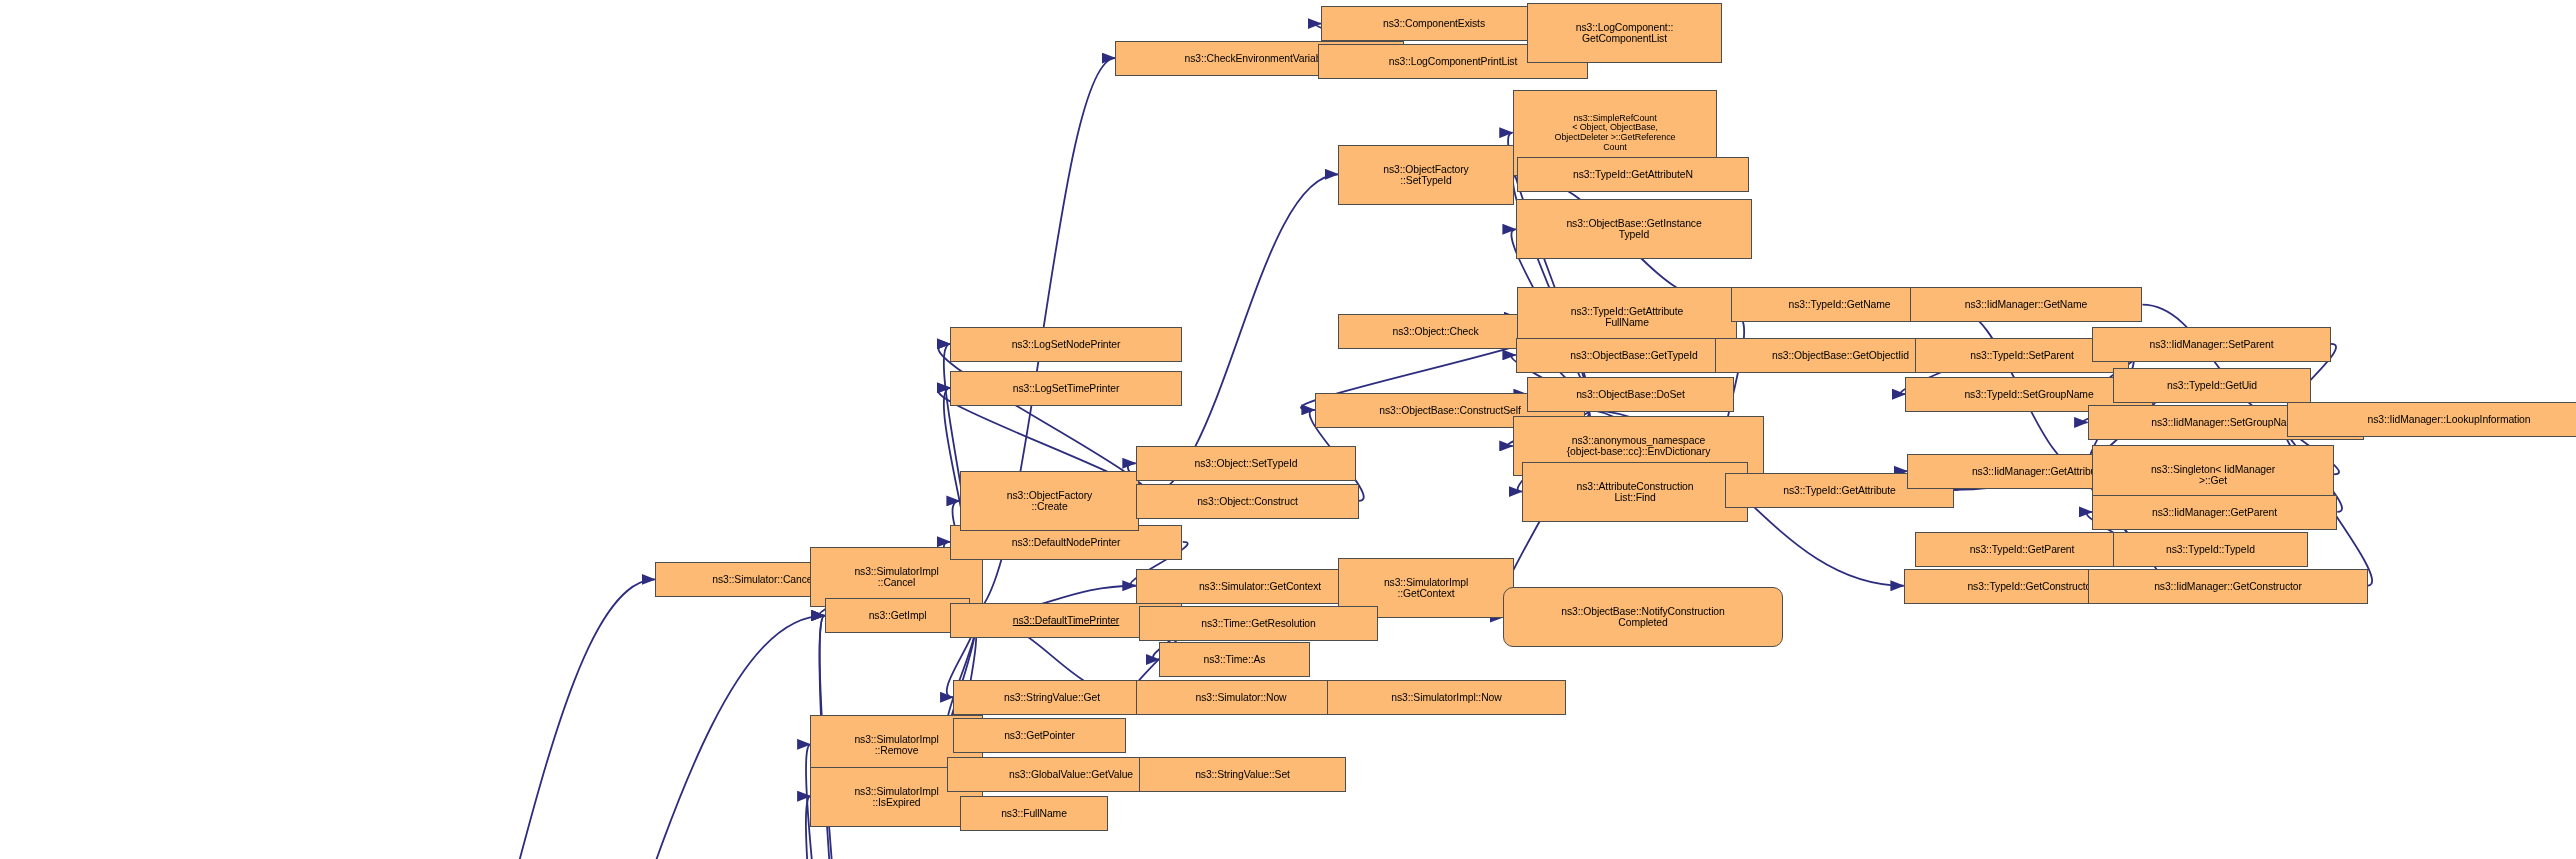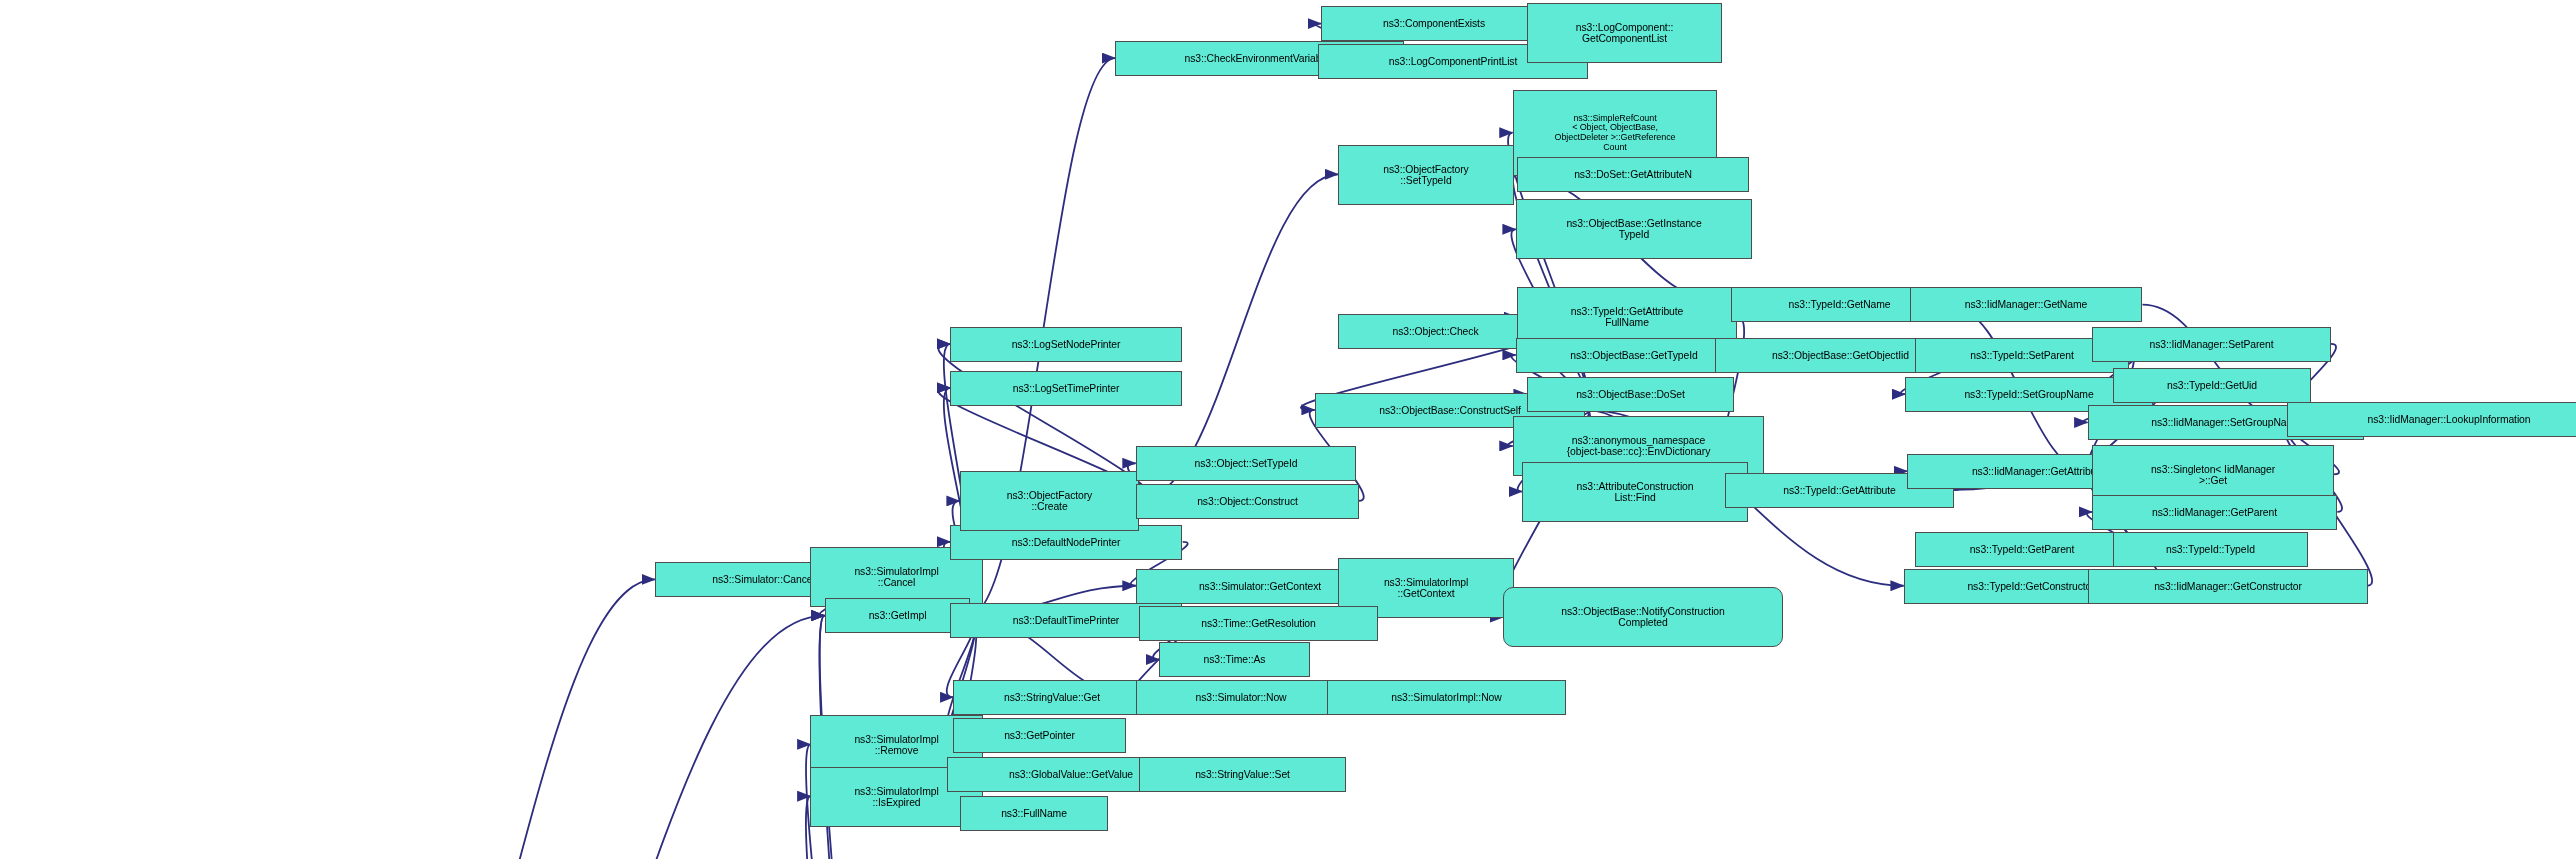--- a/index.html
+++ b/index.html
@@ -10,21 +10,21 @@
     height:859px;
     background:#ffffff;
     font-family:"Liberation Sans","DejaVu Sans",sans-serif;
     overflow:hidden;
   }
   #edges{position:absolute;left:0;top:0;width:2576px;height:859px;pointer-events:none;}
   .node{
     position:absolute;
     box-sizing:border-box;
     border:1.3px solid #4d4d4d;
-    background:#5eead4;
+    background:#fdba74;
     color:#000000;
     display:flex;
     align-items:center;
     justify-content:center;
     text-align:center;
     line-height:1.06;
     font-size:9.7px;
     letter-spacing:-0.1px;
     white-space:pre-line;
     padding:0 11px;
@@ -134,21 +134,21 @@
       <div class="node" style="left: 810px; top: 547px; width: 173px; height: 60px; font-size: 10.4px;">ns3::SimulatorImpl
 ::Cancel</div>
       <div class="node" style="left: 810px; top: 715px; width: 173px; height: 60px; font-size: 10.4px;">ns3::SimulatorImpl
 ::Remove</div>
       <div class="node" style="left: 810px; top: 767px; width: 173px; height: 60px; font-size: 10.4px;">ns3::SimulatorImpl
 ::IsExpired</div>
       <div class="node" style="left: 825px; top: 598px; width: 145px; height: 35px; font-size: 10.4px;">ns3::GetImpl</div>
       <div class="node" style="left: 950px; top: 327px; width: 232px; height: 35px; font-size: 10.4px;">ns3::LogSetNodePrinter</div>
       <div class="node" style="left: 950px; top: 371px; width: 232px; height: 35px; font-size: 10.4px;">ns3::LogSetTimePrinter</div>
       <div class="node" style="left: 950px; top: 525px; width: 232px; height: 35px; font-size: 10.4px;">ns3::DefaultNodePrinter</div>
-      <div class="node" style="left: 950px; top: 603px; width: 232px; height: 35px; font-size: 10.4px;">ns3::DefaultTimePrinter</div>
+      <div class="node" style="left: 950px; top: 603px; width: 232px; height: 35px; font-size: 10.4px; text-decoration: underline;">ns3::DefaultTimePrinter</div>
       <div class="node" style="left: 953px; top: 680px; width: 198px; height: 35px; font-size: 10.4px;">ns3::StringValue::Get</div>
       <div class="node" style="left: 953px; top: 718px; width: 173px; height: 35px; font-size: 10.4px;">ns3::GetPointer</div>
       <div class="node" style="left: 947px; top: 757px; width: 248px; height: 35px; font-size: 10.4px;">ns3::GlobalValue::GetValue</div>
       <div class="node" style="left: 960px; top: 796px; width: 148px; height: 35px; font-size: 10.4px;">ns3::FullName</div>
       <div class="node" style="left: 1136px; top: 569px; width: 248px; height: 35px; font-size: 10.4px;">ns3::Simulator::GetContext</div>
       <div class="node" style="left: 1338px; top: 558px; width: 176px; height: 60px; font-size: 10.4px;">ns3::SimulatorImpl
 ::GetContext</div>
       <div class="node" style="left: 1139px; top: 606px; width: 239px; height: 35px; font-size: 10.4px;">ns3::Time::GetResolution</div>
       <div class="node" style="left: 1159px; top: 642px; width: 151px; height: 35px; font-size: 10.4px;">ns3::Time::As</div>
       <div class="node" style="left: 1136px; top: 680px; width: 210px; height: 35px; font-size: 10.4px;">ns3::Simulator::Now</div>
@@ -164,21 +164,21 @@
       <div class="node" style="left: 1527px; top: 3.1px; width: 195px; height: 60px; font-size: 10.4px;">ns3::LogComponent::
 GetComponentList</div>
       <div class="node" style="left: 1338px; top: 145px; width: 176px; height: 60px; font-size: 10.4px;">ns3::ObjectFactory
 ::SetTypeId</div>
       <div class="node" style="left: 1338px; top: 314px; width: 195px; height: 35px; font-size: 10.4px;">ns3::Object::Check</div>
       <div class="node" style="left: 1315px; top: 393px; width: 270px; height: 35px; font-size: 10.4px; text-align: center;">ns3::ObjectBase::ConstructSelf</div>
       <div class="node" style="left: 1513px; top: 90px; width: 204px; height: 86px; font-size: 9px;">ns3::SimpleRefCount
 &lt; Object, ObjectBase,
  ObjectDeleter &gt;::GetReference
 Count</div>
-      <div class="node" style="left: 1517px; top: 157px; width: 232px; height: 35px; font-size: 10.4px;">ns3::DoSet::GetAttributeN</div>
+      <div class="node" style="left: 1517px; top: 157px; width: 232px; height: 35px; font-size: 10.4px;">ns3::TypeId::GetAttributeN</div>
       <div class="node" style="left: 1516px; top: 199px; width: 236px; height: 60px; font-size: 10.4px;">ns3::ObjectBase::GetInstance
 TypeId</div>
       <div class="node" style="left: 1517px; top: 287px; width: 220px; height: 60px; font-size: 10.4px;">ns3::TypeId::GetAttribute
 FullName</div>
       <div class="node" style="left: 1516px; top: 338px; width: 236px; height: 35px; font-size: 10.4px;">ns3::ObjectBase::GetTypeId</div>
       <div class="node" style="left: 1527px; top: 377px; width: 207px; height: 35px; font-size: 10.4px;">ns3::ObjectBase::DoSet</div>
       <div class="node" style="left: 1513px; top: 416px; width: 251px; height: 60px; font-size: 10.4px;">ns3::anonymous_namespace
 {object-base::cc}::EnvDictionary</div>
       <div class="node" style="left: 1522px; top: 462px; width: 226px; height: 60px; font-size: 10.4px;">ns3::AttributeConstruction
 List::Find</div>

